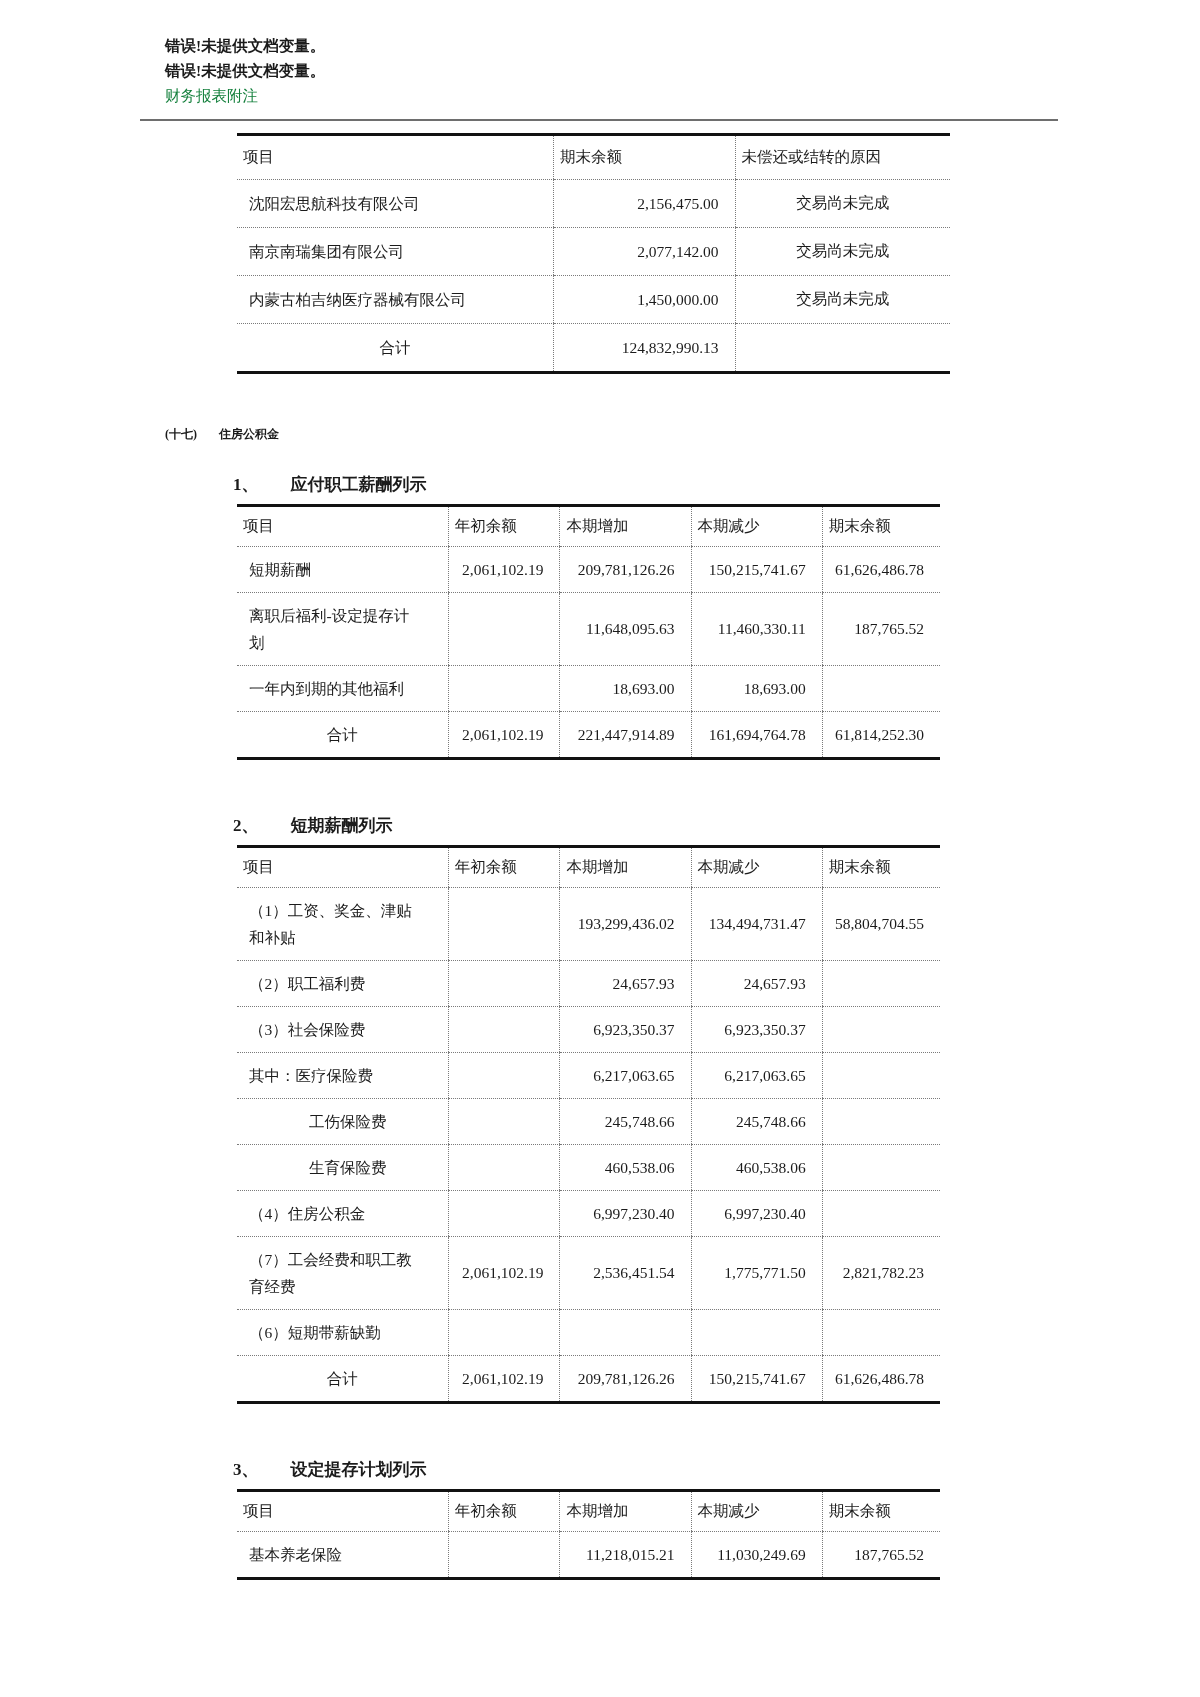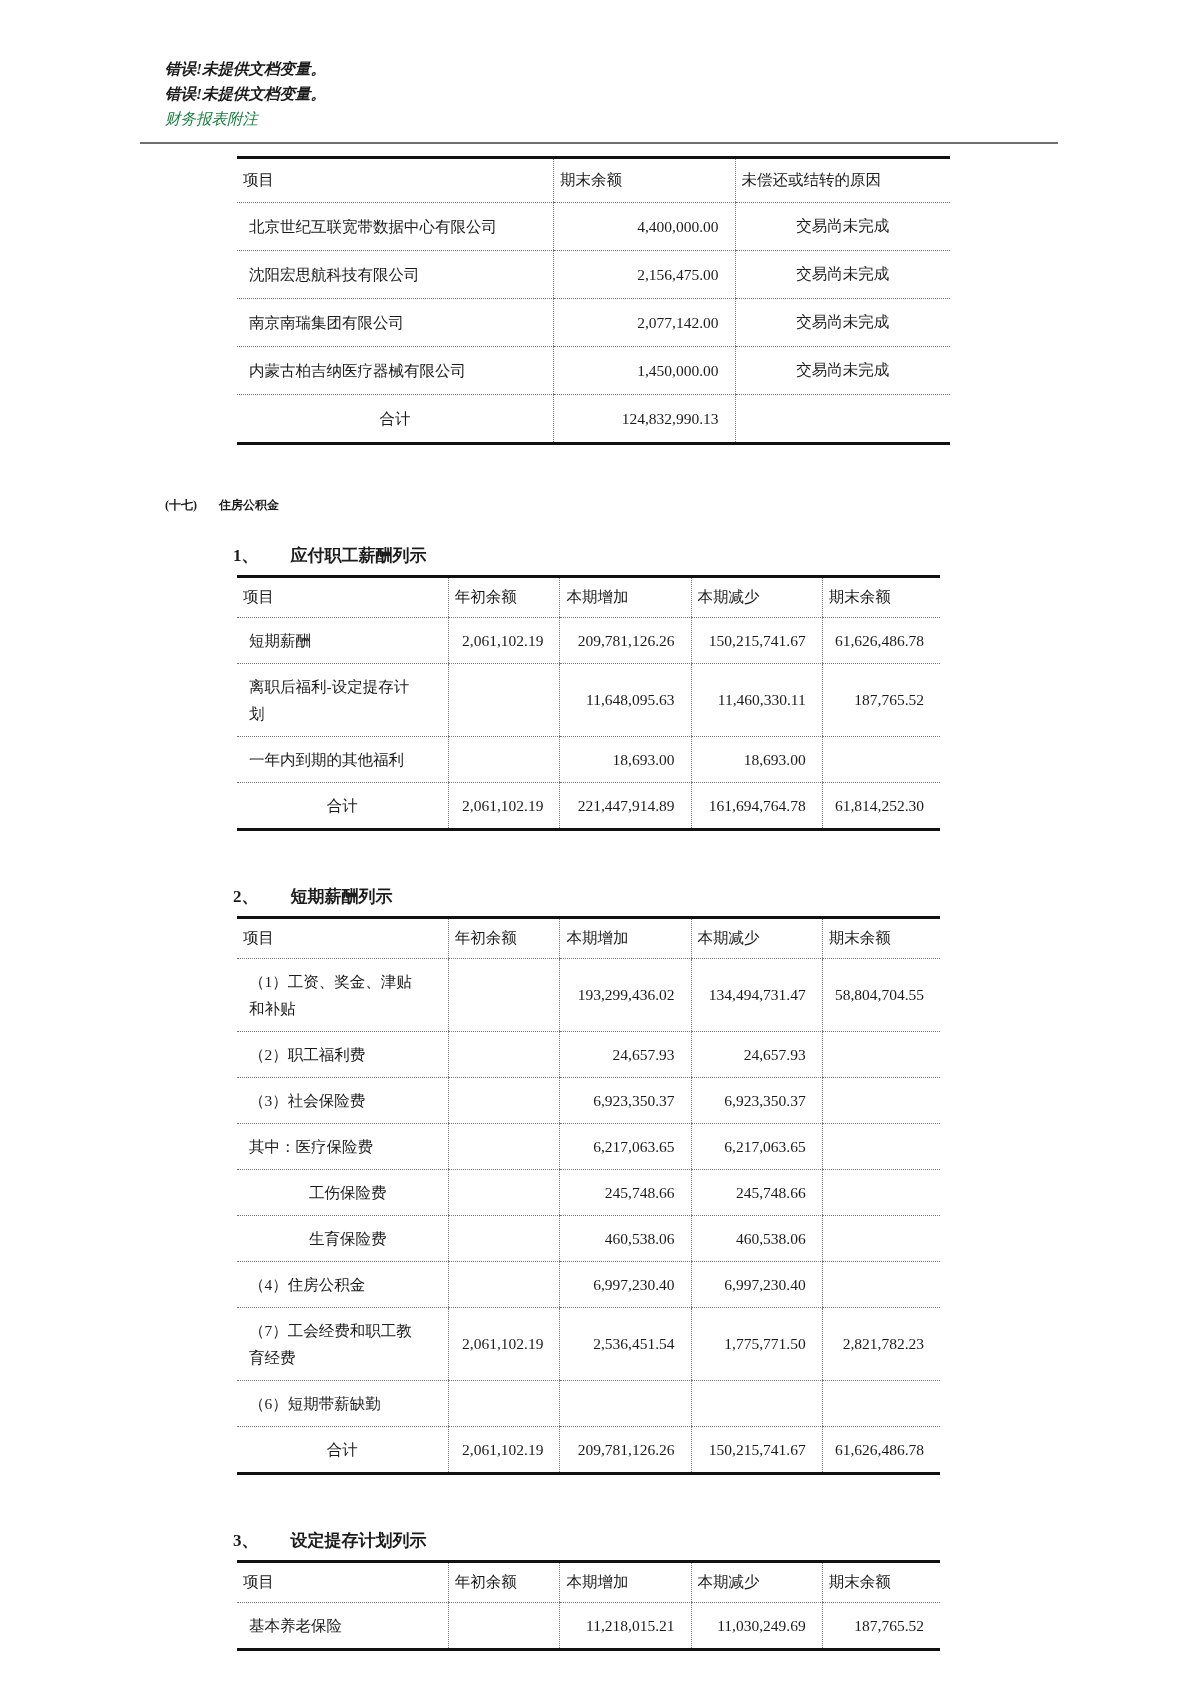--- a/index.html
+++ b/index.html
@@ -7,21 +7,21 @@
     padding: 0;
     background: #ffffff;
     width: 1200px;
     height: 1697px;
     font-family: "Liberation Serif", "DejaVu Serif", serif;
     color: #1b1b1b;
     overflow: hidden;
   }
   .page { position: relative; width: 1200px; height: 1697px; }
 
-  .doc-header { margin: 56px 0 0 165px; line-height: 25px; font-style: italic; }
+  .doc-header { margin: 33px 0 0 165px; line-height: 25px; }
   .err-line { font-weight: bold; font-size: 15.5px; }
   .subtitle { font-size: 15.5px; color: #15803d; }
 
   .full-rule {
     margin: 11px 0 0 140px;
     width: 918px;
     border-top: 2px solid #6e6e6e;
   }
 
   table.fin-table {
@@ -106,25 +106,20 @@
   <table class="fin-table tbl-a">
     <thead>
         <tr>
           <th>项目</th>
           <th>期末余额</th>
           <th>未偿还或结转的原因</th>
         </tr>
       </thead>
     <tbody>
         <tr>
-          <td class="lbl">北京世纪互联宽带数据中心有限公司</td>
-          <td class="val right">4,400,000.00</td>
-          <td class="val center">交易尚未完成</td>
-        </tr>
-        <tr>
           <td class="lbl">沈阳宏思航科技有限公司</td>
           <td class="val right">2,156,475.00</td>
           <td class="val center">交易尚未完成</td>
         </tr>
         <tr>
           <td class="lbl">南京南瑞集团有限公司</td>
           <td class="val right">2,077,142.00</td>
           <td class="val center">交易尚未完成</td>
         </tr>
         <tr>

